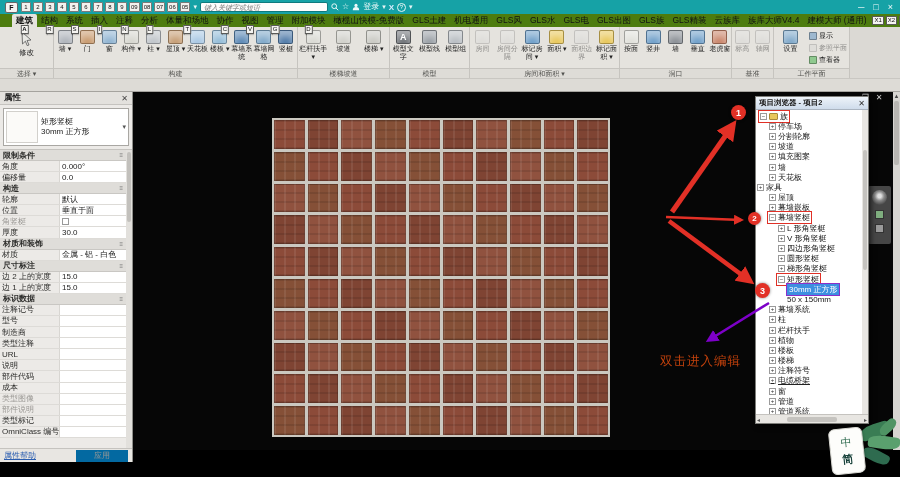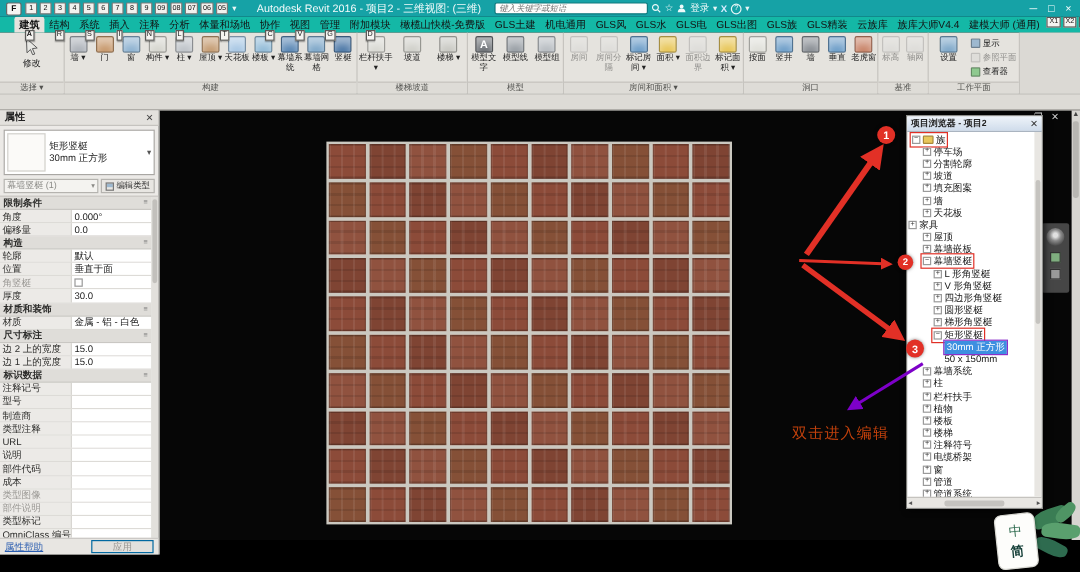--- a/index.html
+++ b/index.html
@@ -20,22 +20,22 @@
   .tb-search{width:128px;height:10px;border:1px solid #0e7a7d;border-radius:2px;background:#fdfdfc;
              font-style:italic;font-size:7px;color:#8a8a8a;padding:0 3px;outline:none;
              font-family:"Liberation Sans","DejaVu Sans",sans-serif}
   .tb-ic{color:#eefafa;font-size:8px;line-height:1;display:flex;align-items:center}
   .tb-x{color:#d6ecff;font-weight:bold;font-size:8px}
   .tb-help{width:9px;height:9px;border:1px solid #e8f6f6;border-radius:50%;font-size:6px;color:#f2fbfb;
            display:flex;align-items:center;justify-content:center}
   .winbtns{margin-left:auto;display:flex;gap:9px;color:#f2fbfb;font-size:9px;padding-right:2px}
 
   
-  .tabstrip{position:absolute;left:0;top:14px;width:900px;height:13px;background:#14b8a6;
-            display:flex;align-items:flex-start;padding-left:12px;z-index:4}
+  .tabstrip{position:absolute;left:0;top:14px;width:900px;height:13px;background:#4d7c0f;
+            display:flex;align-items:center;padding-left:12px;z-index:4}
   .tab{position:relative;padding:1px 4px 0 4px;font-size:8.5px;color:#121212;white-space:nowrap;
        display:flex;align-items:center}
   .tab.active{background:#e5e3de;border-radius:2px 2px 0 0;font-weight:bold}
   .keytip{position:absolute;left:50%;top:11px;transform:translateX(-50%);z-index:9;
           background:#f5f4f1;border:1px solid #5a5a58;font-style:normal;font-size:6px;color:#111;
           padding:0 1px;line-height:7px;box-shadow:0 1px 1px rgba(0,0,0,.35)}
   .keytip2{background:#f5f4f1;border:1px solid #5a5a58;font-size:6px;color:#111;padding:0 1px;
            line-height:7px;align-self:center;margin-left:2px}
 
   
@@ -90,21 +90,21 @@
   .plab{width:60px;padding:0 2px;display:flex;align-items:center;font-size:8px;color:#2e2e2c;
         background:#eceae7;border-right:1px solid #d8d6d2;white-space:nowrap;overflow:hidden}
   .plab.dis{color:#9a9894}
   .pval{flex:1;background:#fff;display:flex;align-items:center;padding:0 2px;font-size:8px;color:#222;
         white-space:nowrap;overflow:hidden}
   .pcb{width:7px;height:7px;border:1px solid #999;background:#fff}
   .pscroll{position:absolute;right:0;top:0;bottom:0;width:6px;background:#e2e0dc}
   .pscroll .th{position:absolute;left:1px;right:1px;top:2px;height:70px;background:#c2c0bc;border-radius:2px}
   .pfoot{height:14px;display:flex;align-items:center;padding:0 4px;border-top:1px solid #c5c3bf;background:#e8e6e2}
   .plink{color:#2a5db0;text-decoration:underline;font-size:8px}
-  .papply{margin-left:auto;width:52px;height:11px;border:1px solid #0369a1;background:#e3e1dd;color:#9a9894;
+  .papply{margin-left:auto;width:52px;height:11px;border:6px solid #0369a1;background:#e3e1dd;color:#9a9894;
           font-size:8px;display:flex;align-items:center;justify-content:center}
 
   
   .canvas{position:absolute;left:133px;top:92px;width:760px;height:358px;background:#060606;overflow:hidden}
   .grid{position:absolute;left:139px;top:26px;width:338px;height:319px;background:#cbc8c0;
         display:grid;grid-template-columns:repeat(10,1fr);grid-template-rows:repeat(10,1fr);
         gap:3px;padding:2px}
   .cell{box-shadow:inset 0 0 0 1px rgba(0,0,0,.18);
         background-image:repeating-linear-gradient(90deg,rgba(255,255,255,.08) 0 2px,transparent 2px 10px),
                          repeating-linear-gradient(0deg,rgba(0,0,0,.10) 0 2px,transparent 2px 9px)}
@@ -197,21 +197,20 @@
         <div class="qatb">7</div>
         <div class="qatb">8</div>
         <div class="qatb">9</div>
         <div class="qatb">09</div>
         <div class="qatb">08</div>
         <div class="qatb">07</div>
         <div class="qatb">06</div>
         <div class="qatb">05</div>
       </div>
     <span class="tb-caret">▾</span>
-    <span class="tb-title">Autodesk Revit 2016 - 项目2 - 三维视图: (三维)</span>
     <input class="tb-search" placeholder="键入关键字或短语" style="">
     <span class="tb-ic">
       <svg width="8" height="8" viewBox="0 0 10 10">
           <circle cx="4" cy="4" r="3" fill="none" stroke="#eefafa" stroke-width="1.2"></circle>
           <line x1="6.2" y1="6.2" x2="9" y2="9" stroke="#eefafa" stroke-width="1.2"></line>
         </svg>
     </span>
     <span class="tb-ic">☆</span>
     <span class="tb-ic">
       <svg width="8" height="8" viewBox="0 0 10 10">
@@ -518,30 +517,20 @@
       <span class="x">✕</span>
     </div>
     <div class="psel">
       <div class="pthumb"></div>
       <div class="pseltxt">
         <div>矩形竖梃</div>
         <div>30mm 正方形</div>
       </div>
       <span class="caret">▾</span>
     </div>
-    <div class="ptyperow">
-      <div class="pfam">
-        <span>幕墙竖梃 (1)</span>
-          <span class="caret">▾</span>
-      </div>
-      <div class="pedit">
-        <span class="eicon"></span>
-        <span>编辑类型</span>
-      </div>
-    </div>
     <div class="ptable">
       <div class="ptin">
           <div class="psec">限制条件<span class="pin">≡</span></div>
           <div class="prow">
             <span class="plab">角度</span>
             <span class="pval">0.000°</span>
           </div>
           <div class="prow">
             <span class="plab">偏移量</span>
             <span class="pval">0.0</span>
@@ -908,21 +897,21 @@
                 <span class="texp">+</span>
                 <span class="tlab">楼梯</span>
               </span>
             </div>
             <div class="trow" style="padding-left: 12px;">
               <span class="tbox">
                 <span class="texp">+</span>
                 <span class="tlab">注释符号</span>
               </span>
             </div>
-            <div class="trow" style="padding-left: 12px;">
+            <div class="trow" style="padding-left: 12px; text-decoration: underline;">
               <span class="tbox">
                 <span class="texp">+</span>
                 <span class="tlab">电缆桥架</span>
               </span>
             </div>
             <div class="trow" style="padding-left: 12px;">
               <span class="tbox">
                 <span class="texp">+</span>
                 <span class="tlab">窗</span>
               </span>

